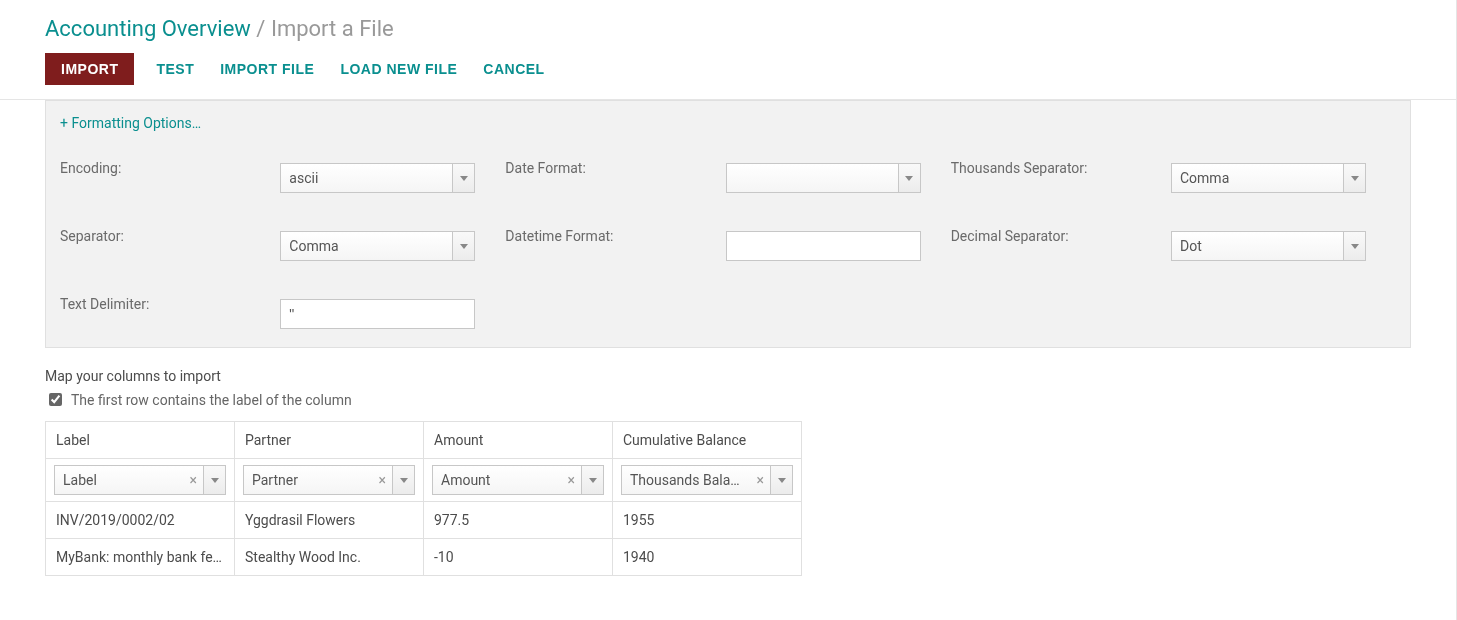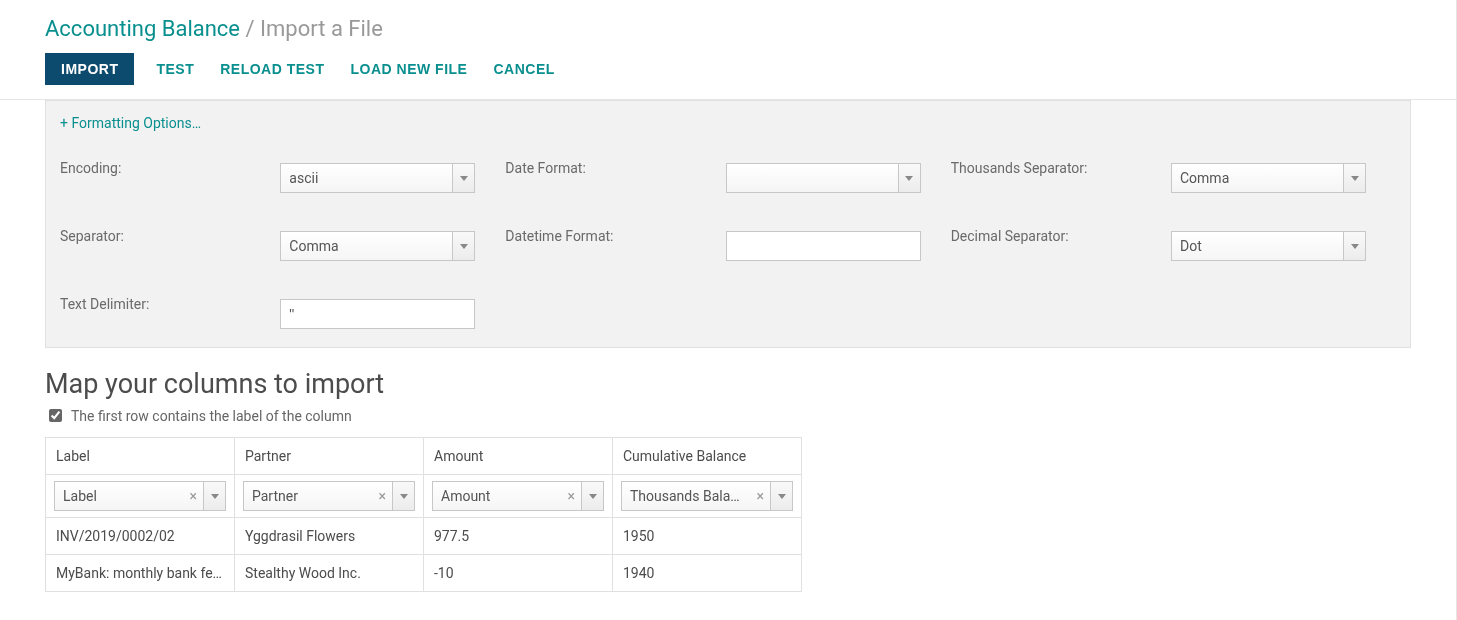--- a/index.html
+++ b/index.html
@@ -32,21 +32,21 @@
   .btn {
     font-size: 14px;
     font-weight: 600;
     letter-spacing: 0.5px;
     padding: 8px 16px;
     border: none;
     background: transparent;
     color: #0a8f8f;
     cursor: pointer;
   }
-  .btn.primary { background: #0c4a6e; color: #fff; }
+  .btn.primary { background: #7f1d1d; color: #fff; }
   .btn.link { padding: 8px 4px; }
 
   .content { padding: 0 45px; }
   .formatting-panel {
     margin-top: 0;
     background: #f2f2f2;
     border: 1px solid #e0e0e0;
     padding: 14px 14px 18px 14px;
   }
   .formatting-toggle {
@@ -103,21 +103,21 @@
     justify-content: center;
   }
   .caret {
     width: 0; height: 0;
     border-left: 4px solid transparent;
     border-right: 4px solid transparent;
     border-top: 5px solid #888;
   }
 
   h3.map-title {
-    font-size: 27px;
+    font-size: 14px;
     color: #4c4c4c;
     font-weight: 400;
     margin: 20px 0 6px 0;
   }
   .first-row-check { display:flex; align-items:center; gap:6px; color:#666; margin-bottom:12px; }
   .first-row-check input { accent-color:#666; }
 
   table.map {
     border-collapse: collapse;
     width: 757px;
@@ -148,29 +148,29 @@
     cursor: pointer;
     font-size: 14px;
   }
   .colsel .caret-btn { border-left:1px solid #c7c7c7; }
 </style>
 </head>
 <body>
 
 <div class="page">
   <div class="breadcrumb">
-    <a href="#">Accounting Balance</a>
+    <a href="#">Accounting Overview</a>
     <span class="sep">/</span>
     <span class="current">Import a File</span>
   </div>
 
   <div class="toolbar">
     <button class="btn primary">IMPORT</button>
     <button class="btn link">TEST</button>
-    <button class="btn link">RELOAD TEST</button>
+    <button class="btn link">IMPORT FILE</button>
     <button class="btn link">LOAD NEW FILE</button>
     <button class="btn link">CANCEL</button>
   </div>
 
   <div class="content">
     <div class="formatting-panel">
       <span class="formatting-toggle">+ Formatting Options…</span>
       <div class="form-grid">
 
         <div class="form-row">
@@ -282,21 +282,21 @@
             <span class="caret-btn">
                   <span class="caret"></span>
                 </span>
           </div>
         </td>
       </tr>
       <tr>
         <td>INV/2019/0002/02</td>
         <td>Yggdrasil Flowers</td>
         <td>977.5</td>
-        <td>1950</td>
+        <td>1955</td>
       </tr>
       <tr>
         <td>MyBank: monthly bank fees</td>
         <td>Stealthy Wood Inc.</td>
         <td>-10</td>
         <td>1940</td>
       </tr>
     </tbody>
       </table>
   </div>

